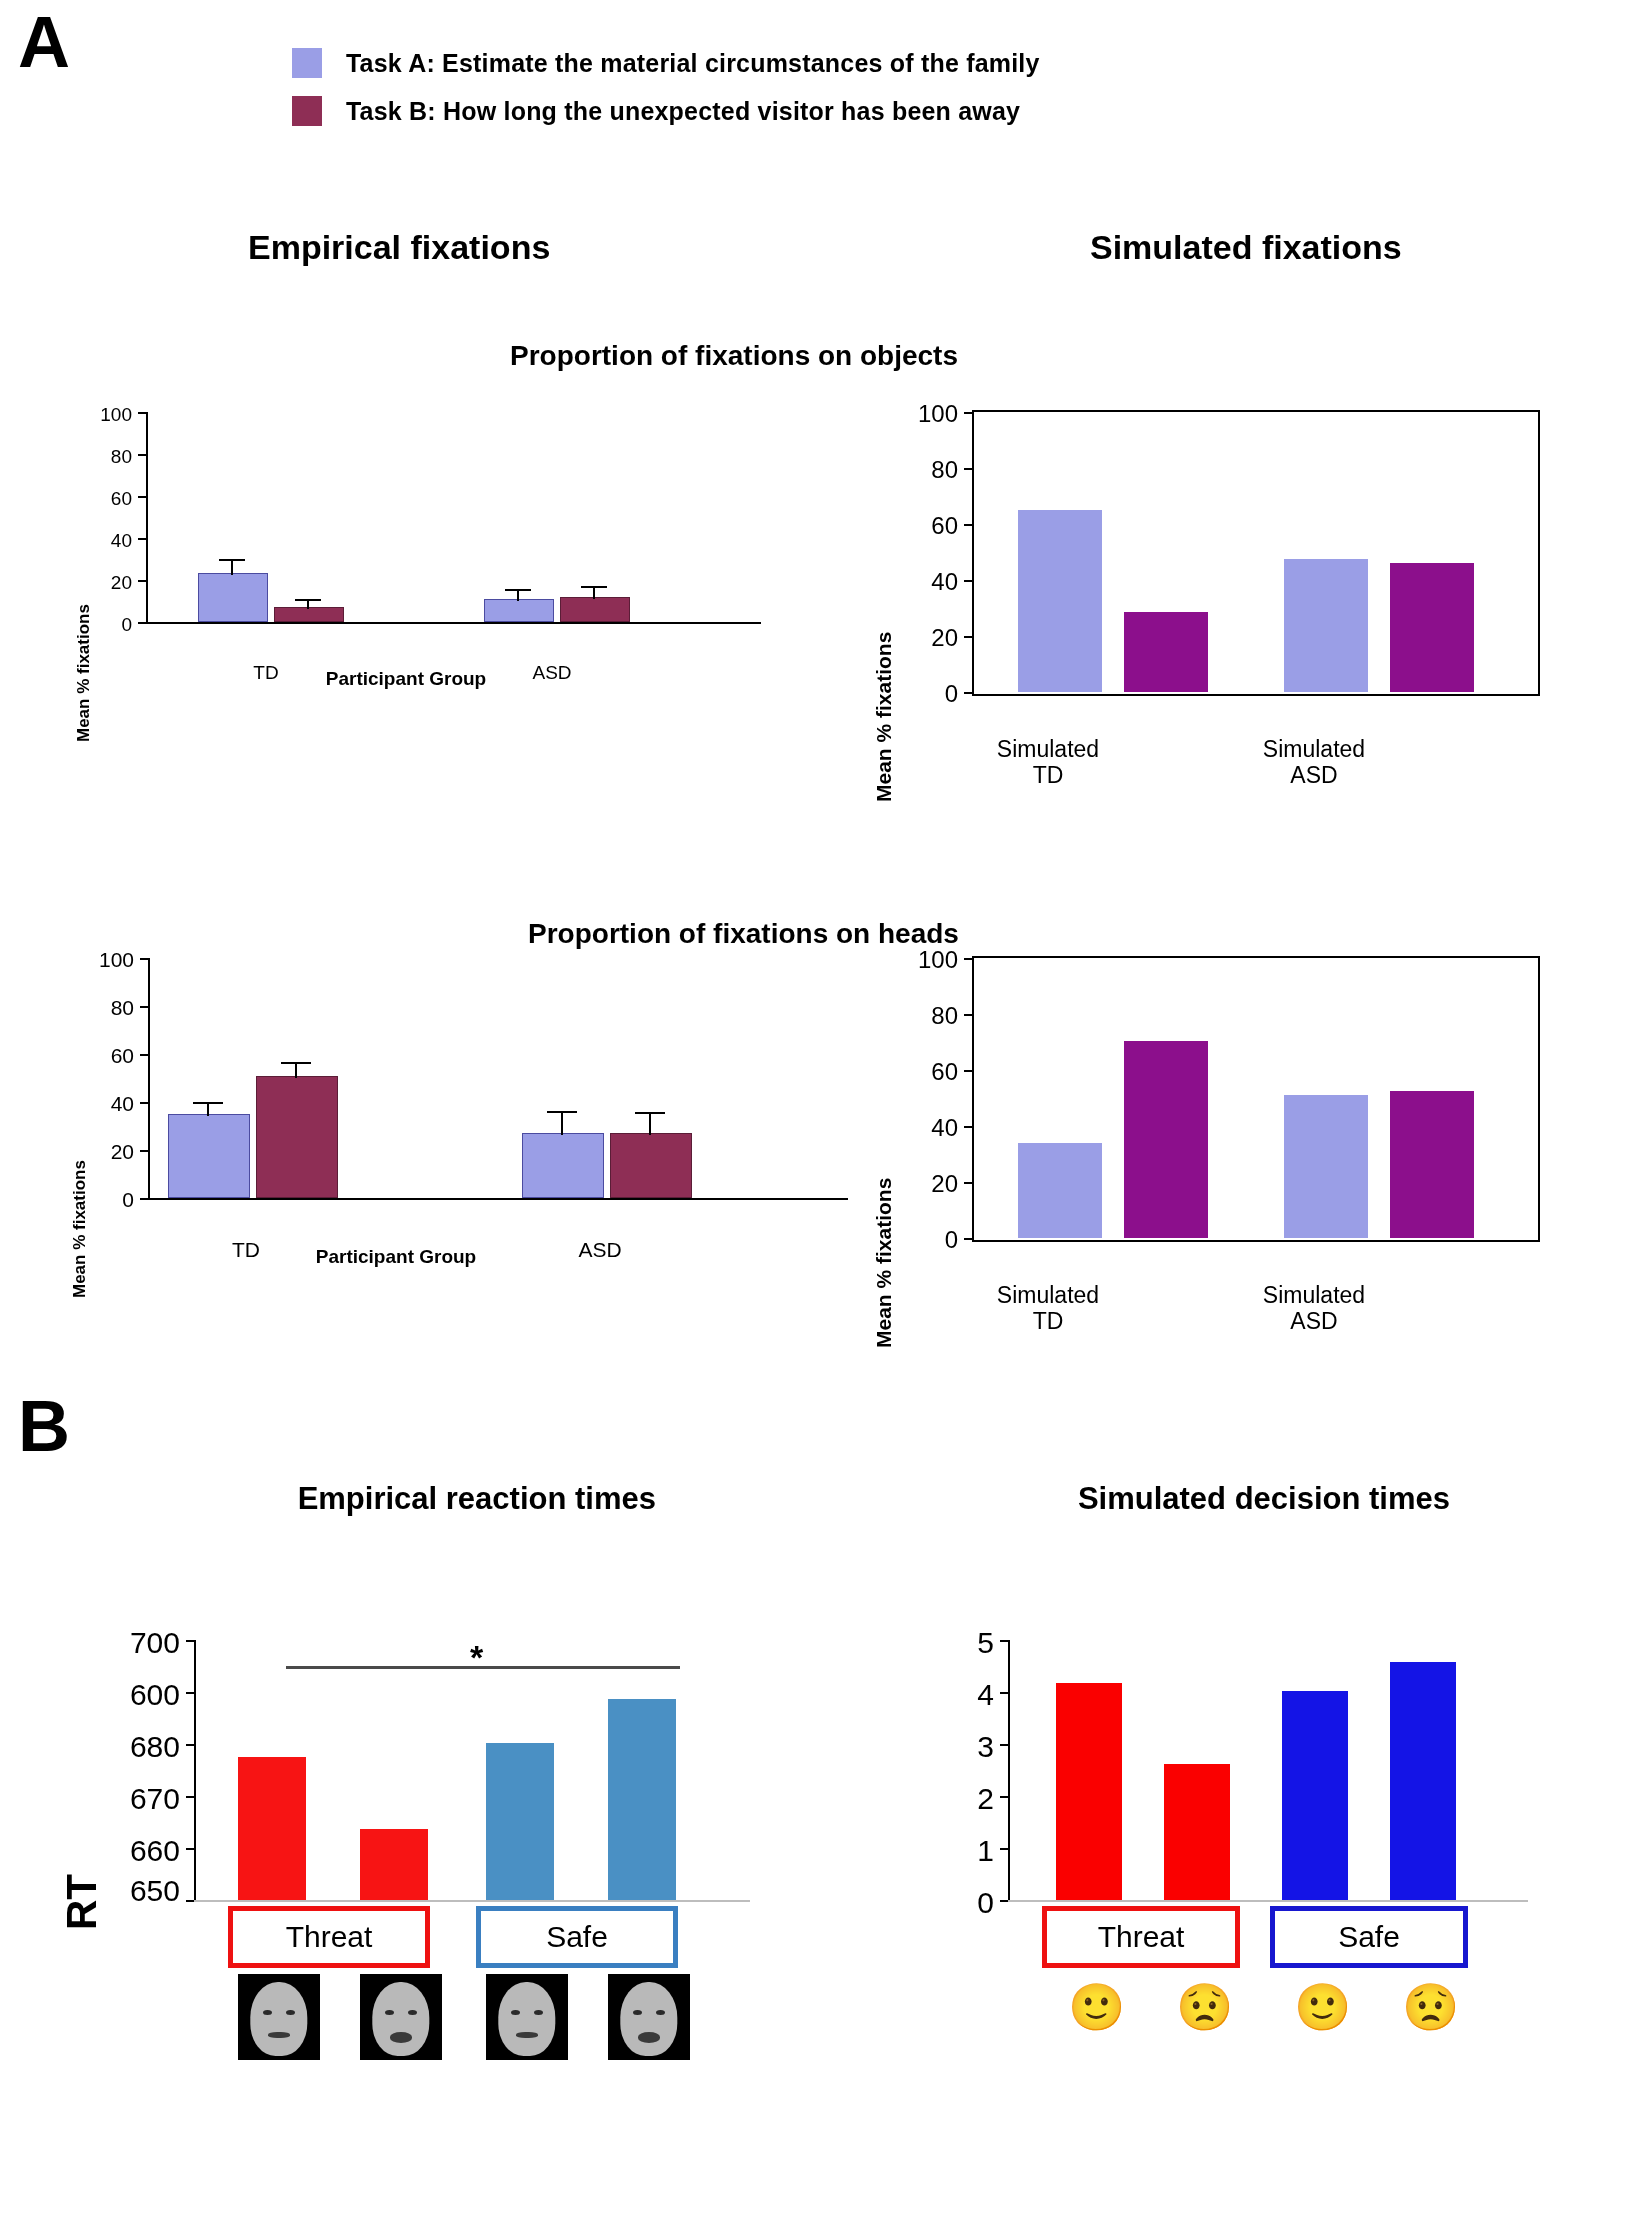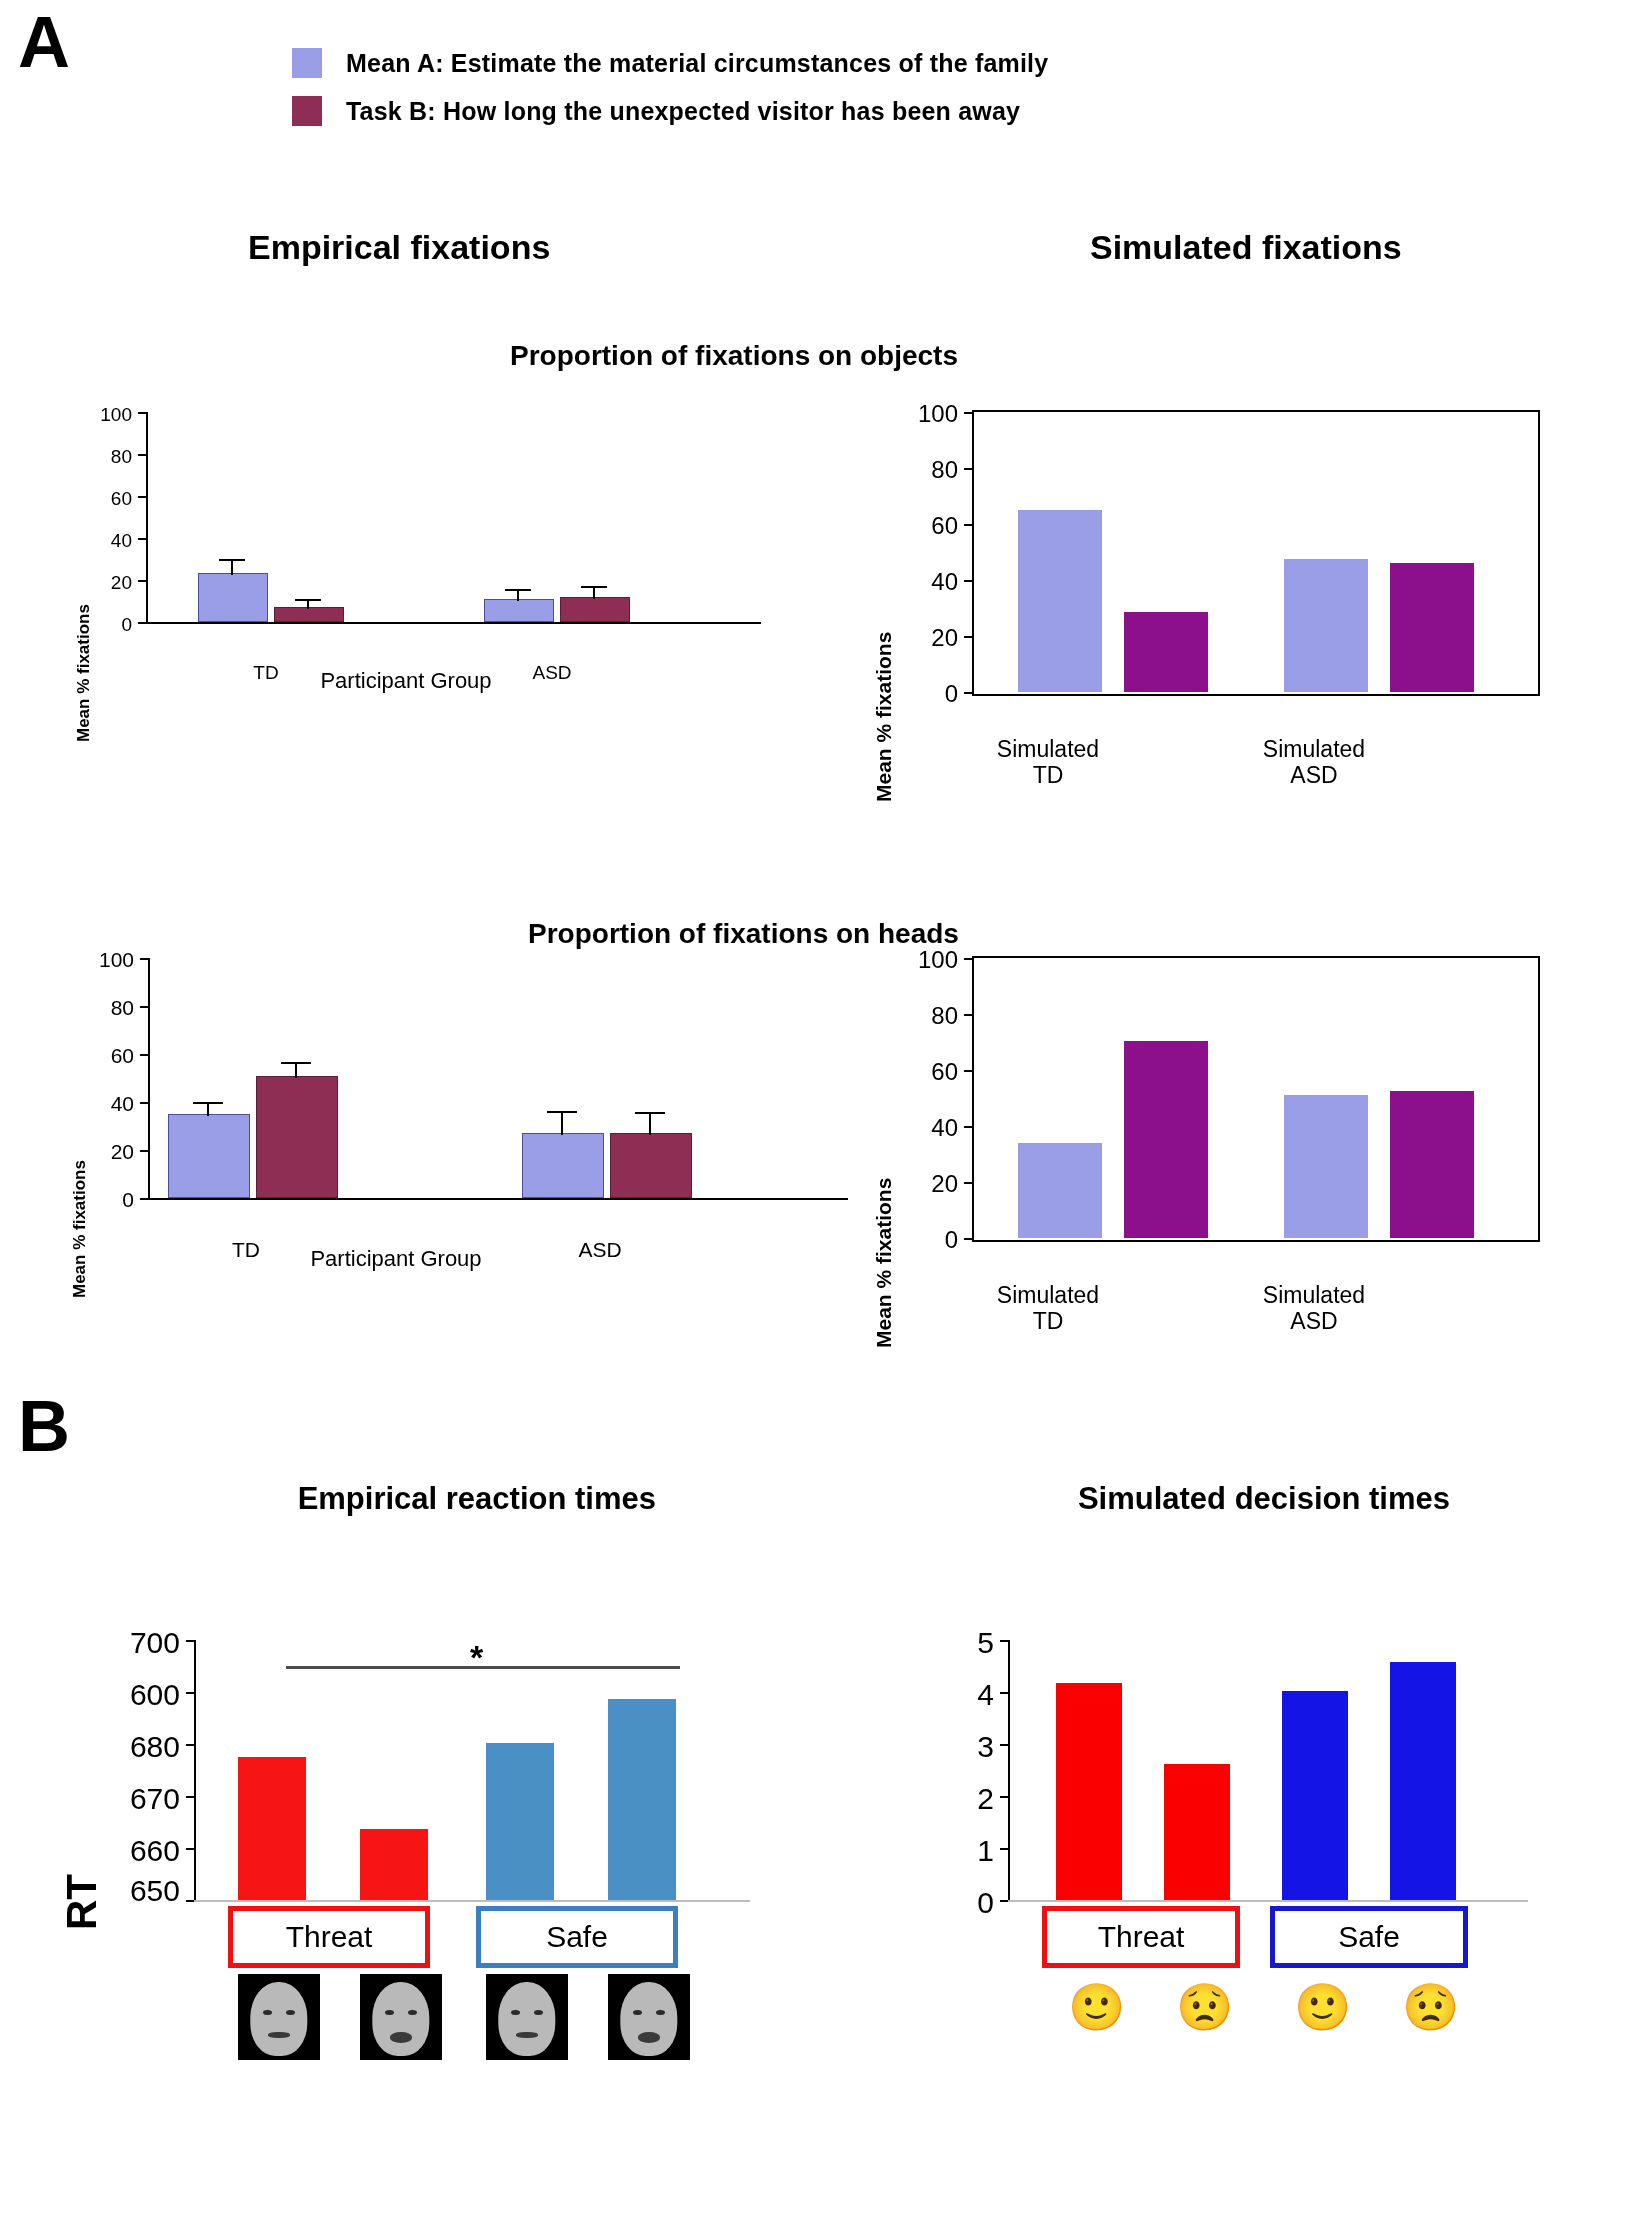--- a/index.html
+++ b/index.html
@@ -28,21 +28,21 @@
   #hdr-objects{left:510px;top:340px;}
   #hdr-heads{left:528px;top:918px;}
 
   
   .chart{position:absolute;}
   .plot{position:absolute;}
   .axis-label-y{
     position:absolute;font-size:17px;font-weight:bold;
     transform:rotate(-90deg);transform-origin:left top;white-space:nowrap;
   }
-  .axis-label-x{position:absolute;font-size:22px;font-weight:normal;text-align:center;}
+  .axis-label-x{position:absolute;font-size:19px;font-weight:bold;text-align:center;}
   .ytick{position:absolute;font-size:19px;text-align:right;white-space:nowrap;}
   .tickmark{position:absolute;background:#000;}
   .xtick{position:absolute;font-size:19px;text-align:center;white-space:nowrap;line-height:1.15;margin-top:28px;}
   .bar{position:absolute;bottom:0;}
   .errbar{position:absolute;width:2px;background:#000;}
   .errcap{position:absolute;height:2px;background:#000;}
 
   
   .ax-left{position:absolute;width:2px;background:#000;}
   .ax-bottom{position:absolute;height:2px;background:#000;}
@@ -71,21 +71,21 @@
 </style>
 </head>
 <body>
 
 <div class="panel-letter" id="panelA-letter">A</div>
 <div class="panel-letter" id="panelB-letter">B</div>
 
 <div id="legend">
   <div class="legend-row">
     <span class="legend-swatch" style="background:#9a9ee6;"></span>
-    <span class="legend-label">Mean A: Estimate the material circumstances of the family</span>
+    <span class="legend-label">Task A: Estimate the material circumstances of the family</span>
   </div>
   <div class="legend-row">
     <span class="legend-swatch" style="background:#8e2e55;"></span>
     <span class="legend-label">Task B: How long the unexpected visitor has been away</span>
   </div>
 </div>
 
 <div class="col-header" id="hdr-empirical">Empirical fixations</div>
 <div class="col-header" id="hdr-simulated">Simulated fixations</div>
 <div class="sub-header" id="hdr-objects">Proportion of fixations on objects</div>

